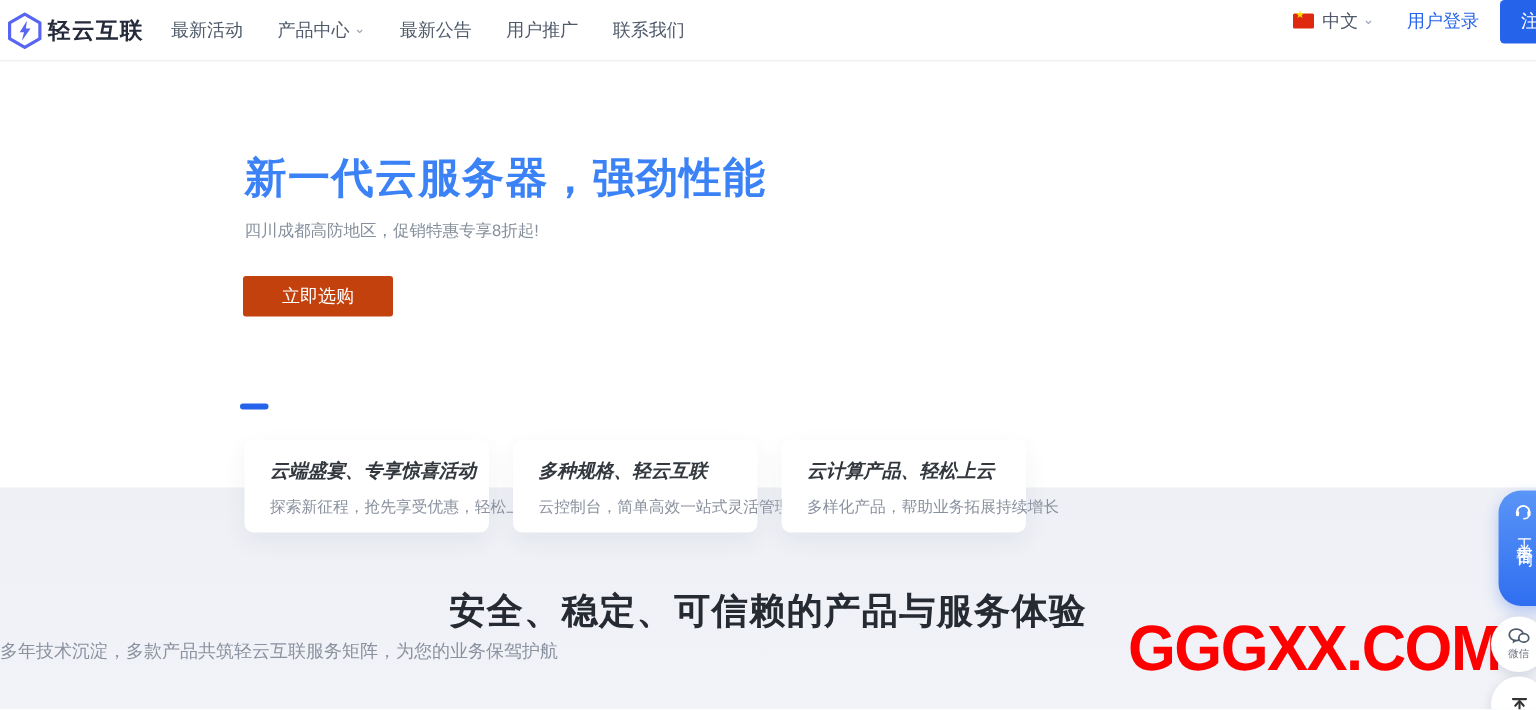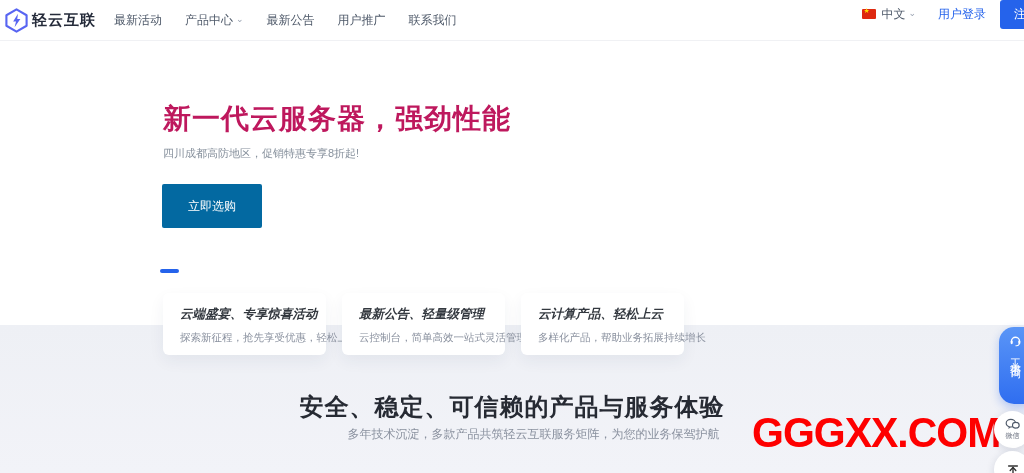--- a/index.html
+++ b/index.html
@@ -19,43 +19,43 @@
   .header-right { position:absolute; right:0; top:0; height:28px; display:flex; align-items:center; }
   .flag { width:14px; height:10px; background:#de2910; border-radius:1px; position:relative; margin-right:5px; }
   .flag .star { position:absolute; left:1px; top:-3px; color:#ffde00; font-size:7px; line-height:10px; }
   .lang { font-size:12px; color:#4e5969; display:flex; align-items:center; gap:3px; cursor:pointer; margin-right:22px; }
   .login { font-size:12px; color:#2563eb; cursor:pointer; margin-right:14px; white-space:nowrap; }
   .register-btn { background:#2563eb; color:#fff; font-size:12px; border:none; border-radius:3px;
     padding:6px 14px; cursor:pointer; margin-right:-28px; white-space:nowrap; }
 
   
   .hero-title { position:absolute; left:163px; top:100px; font-size:28px; font-weight:600;
-    color:#be185d; letter-spacing:1px; }
+    color:#3b82f6; letter-spacing:1px; }
   .hero-sub { position:absolute; left:163px; top:146px; font-size:11px; color:#86909c; }
-  .hero-cta { position:absolute; left:162px; top:184px; width:100px; height:44px;
-    background:#0369a1; color:#fff; font-size:12px; border:none; border-radius:2px; cursor:pointer; }
+  .hero-cta { position:absolute; left:162px; top:184px; width:100px; height:27px;
+    background:#c2410c; color:#fff; font-size:12px; border:none; border-radius:2px; cursor:pointer; }
   .carousel-dash { position:absolute; left:160px; top:269px; width:19px; height:4px;
     background:#2563eb; border-radius:2px; cursor:pointer; }
 
   
   .band { position:absolute; left:0; top:325px; width:1024px; height:148px;
     background:linear-gradient(180deg,#eef0f5 0%, #f2f3f8 100%); z-index:1; }
 
   
   .cards { position:absolute; left:163px; top:293px; display:flex; gap:16px; z-index:5; }
   .card { width:163px; height:62px; background:#fff; border-radius:6px;
     box-shadow:0 6px 16px rgba(31,45,80,0.06); padding:13px 0 0 17px; cursor:pointer; }
   .card-title { font-size:12.5px; font-weight:700; color:#33383f; white-space:nowrap;font-style:italic; }
   .card-desc { font-size:10.5px; color:#8a919f; margin-top:8px; white-space:nowrap; }
 
   
   .section-title { position:absolute; left:0; top:391px; width:1024px; text-align:center;
     font-size:24px; font-weight:700; color:#262a33; letter-spacing:1px; z-index:5; }
-  .section-sub { position:absolute; left:0; top:426px; width:1024px; text-align:center;
-    font-size:12px; color:#8a919f; z-index:5;padding-left:43px; }
+  .section-sub { position:absolute; left:0; top:426px; width:1024px; text-align:left;
+    font-size:12px; color:#8a919f; z-index:5; }
 
   
   .watermark { position:absolute; left:752px; top:409px; width:250px; font-size:41px; font-weight:900;
     color:#fe0000; letter-spacing:-1px; z-index:10; transform:scaleY(1.04); white-space:nowrap; }
 
   
   .float-pill { position:absolute; left:999px; top:327px; width:32px; height:77px; z-index:20;
     background:linear-gradient(180deg,#5a95f7 0%, #2f6ef0 100%);
     border-radius:15px 0 0 15px; display:flex; flex-direction:column; align-items:center;
     padding-top:7px; cursor:pointer; box-shadow:0 4px 10px rgba(37,99,235,.3); }
@@ -119,21 +119,21 @@
   <div class="carousel-dash"></div>
 
   <div class="band"></div>
 
   <div class="cards">
     <div class="card">
       <div class="card-title">云端盛宴、专享惊喜活动</div>
       <div class="card-desc">探索新征程，抢先享受优惠，轻松上云</div>
     </div>
     <div class="card">
-      <div class="card-title">最新公告、轻量级管理</div>
+      <div class="card-title">多种规格、轻云互联</div>
       <div class="card-desc">云控制台，简单高效一站式灵活管理</div>
     </div>
     <div class="card">
       <div class="card-title">云计算产品、轻松上云</div>
       <div class="card-desc">多样化产品，帮助业务拓展持续增长</div>
     </div>
   </div>
 
   <div class="section-title">安全、稳定、可信赖的产品与服务体验</div>
   <div class="section-sub">多年技术沉淀，多款产品共筑轻云互联服务矩阵，为您的业务保驾护航</div>

